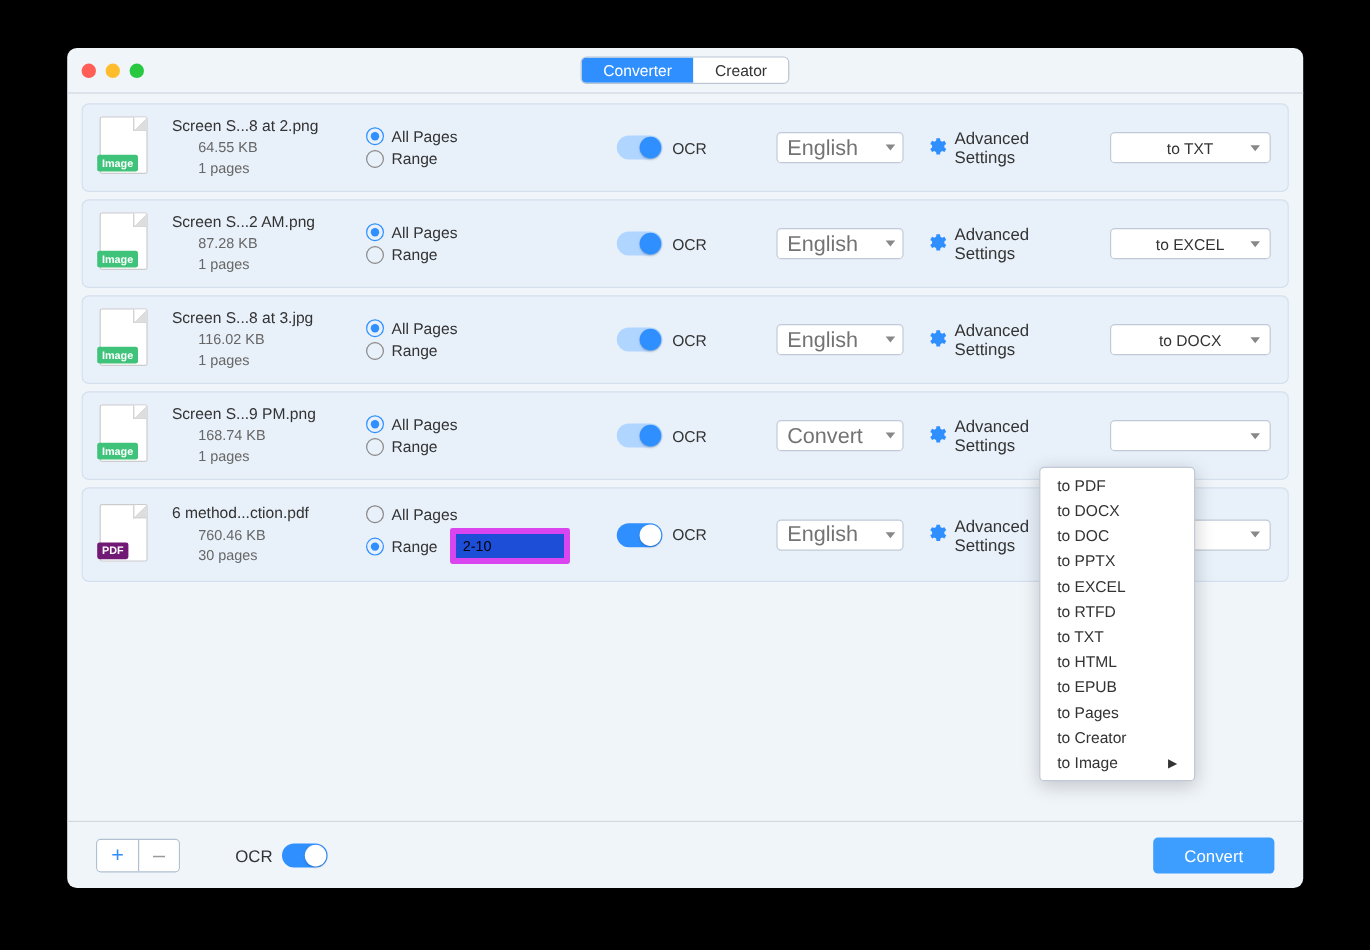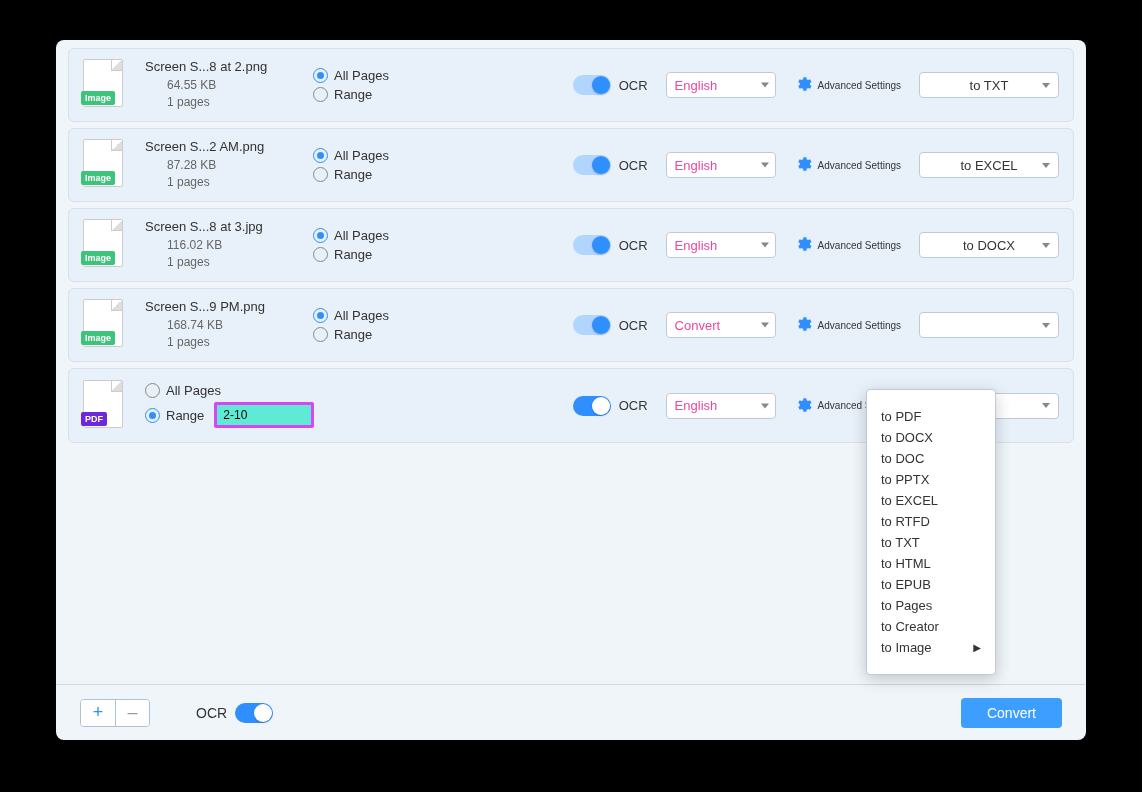--- a/index.html
+++ b/index.html
@@ -14,58 +14,69 @@
 .seg { position: absolute; left: 50%; transform: translateX(-50%); display: flex; border: 1px solid #b8c4d0; border-radius: 5px; overflow: hidden; font-size: 13px; }
 .seg-btn { padding: 3px 18px; background: #fff; color: #333; cursor: pointer; }
 .seg-btn.active { background: #2f8fff; color: #fff; }
 .list { flex: 1; overflow-y: auto; padding: 8px 12px; }
 .row { background: #e8f0fa; border: 1px solid #d4e0ee; border-radius: 6px; margin-bottom: 6px; padding: 10px 14px; display: flex; align-items: center; gap: 18px; min-height: 72px; }
 .thumb { width: 44px; height: 52px; position: relative; }
 .thumb-page { width: 40px; height: 48px; background: #fff; border: 1px solid #ccc; border-radius: 2px; position: relative; }
 .thumb-page::before { content: ""; position: absolute; top: 0; right: 0; width: 10px; height: 10px; background: linear-gradient(135deg, #fff 50%, #ddd 50%); border-left: 1px solid #ccc; border-bottom: 1px solid #ccc; }
 .badge { position: absolute; bottom: 6px; left: -2px; font-size: 9px; font-weight: bold; color: #fff; padding: 2px 4px; border-radius: 2px; }
 .badge-img { background: #3fc37a; }
-.badge-pdf { background: #6d28d9; }
+.badge-pdf { background: #701a75; }
 .fileinfo { width: 150px; font-size: 13px; color: #333; }
 .fname { white-space: nowrap; overflow: hidden; text-overflow: ellipsis; margin-bottom: 3px; }
 .fsize, .fpages { font-size: 12px; color: #666; line-height: 1.4; margin-left: 22px; }
 .pages-col { width: 180px; font-size: 13px; color: #333; }
 .radio-row { display: flex; align-items: center; gap: 6px; margin: 4px 0; }
 .radio { width: 15px; height: 15px; border-radius: 50%; border: 1.5px solid #888; display: inline-flex; align-items: center; justify-content: center; }
 .radio.sel { border-color: #2f8fff; }
 .radio.sel::after { content: ""; width: 7px; height: 7px; border-radius: 50%; background: #2f8fff; }
-.range-input { margin-left: 4px; width: 100px; padding: 3px 6px; border: 3px solid #d946ef; background: #5eead4; font-size: 12px; border-radius: 2px; }
+.range-input { margin-left: 4px; width: 100px; padding: 3px 6px; border: 5px solid #d946ef; background: #1d4ed8; font-size: 12px; border-radius: 2px; }
 .spacer { flex: 1; }
 .ocr-col { display: flex; align-items: center; gap: 8px; font-size: 13px; color: #333; }
 .toggle { width: 38px; height: 20px; border-radius: 10px; position: relative; cursor: pointer; }
 .toggle-on-light { background: #b0d5ff; }
 .toggle-on { background: #2f8fff; }
 .toggle::after { content: ""; position: absolute; top: 1px; width: 18px; height: 18px; border-radius: 50%; background: #fff; box-shadow: 0 1px 2px rgba(0,0,0,0.2); }
 .toggle-on-light::after { background: #2f8fff; right: 1px; }
 .toggle-on::after { right: 1px; }
-.select { width: 110px; height: 26px; background: #fff; border: 1px solid #c0cad6; border-radius: 4px; display: flex; align-items: center; padding: 0 8px; font-size: 13px; color: #ec4899; position: relative; cursor: pointer; }
+.select { width: 110px; height: 26px; background: #fff; border: 1px solid #c0cad6; border-radius: 4px; display: flex; align-items: center; padding: 0 8px; font-size: 18px; color: #737373; position: relative; cursor: pointer; margin-left: 40px; }
 .select::after { content: ""; position: absolute; right: 6px; top: 50%; transform: translateY(-50%); width: 0; height: 0; border-left: 4px solid transparent; border-right: 4px solid transparent; border-top: 5px solid #888; }
-.adv { display: flex; align-items: center; gap: 6px; font-size: 10px; color: #333; cursor: pointer; }
+.adv { display: flex; align-items: center; gap: 6px; font-size: 14px; color: #333; cursor: pointer; }
 .gear { width: 18px; height: 18px; color: #2f8fff; }
 .format-sel { width: 140px; height: 26px; background: #fff; border: 1px solid #c0cad6; border-radius: 4px; display: flex; align-items: center; justify-content: center; font-size: 13px; color: #333; position: relative; cursor: pointer; }
 .format-sel::after { content: ""; position: absolute; right: 8px; width: 0; height: 0; border-left: 4px solid transparent; border-right: 4px solid transparent; border-top: 5px solid #888; }
 .footer { height: 56px; border-top: 1px solid #d0d8e0; display: flex; align-items: center; padding: 0 24px; gap: 16px; }
 .addrem { display: flex; border: 1px solid #b0c0d0; border-radius: 4px; overflow: hidden; }
 .addrem button { width: 34px; height: 26px; background: #fff; border: none; font-size: 18px; color: #2f8fff; cursor: pointer; }
 .addrem button + button { border-left: 1px solid #b0c0d0; color: #999; }
 .footer-ocr { display: flex; align-items: center; gap: 8px; font-size: 14px; color: #333; margin-left: 30px; }
 .convert-btn { margin-left: auto; background: #3d9eff; color: #fff; border: none; border-radius: 4px; padding: 7px 26px; font-size: 14px; cursor: pointer; }
-.dropdown { position: absolute; right: 90px; top: 349px; width: 130px; background: #fff; border: 1px solid #c0cad6; border-radius: 4px; box-shadow: 0 4px 16px rgba(0,0,0,0.2); font-size: 13px; padding: 16px 0; z-index: 100; }
+.dropdown { position: absolute; right: 90px; top: 349px; width: 130px; background: #fff; border: 1px solid #c0cad6; border-radius: 4px; box-shadow: 0 4px 16px rgba(0,0,0,0.2); font-size: 13px; padding: 4px 0; z-index: 100; }
 .dropdown-item { padding: 3px 14px; color: #333; cursor: pointer; display: flex; justify-content: space-between; align-items: center; }
 .submenu-arrow { font-size: 10px; }
 </style>
 </head>
 <body>
 
 <div class="window">
+  <div class="titlebar">
+    <div class="traffic">
+      <span class="tl-close"></span>
+      <span class="tl-min"></span>
+      <span class="tl-max"></span>
+    </div>
+    <div class="seg">
+      <div class="seg-btn active">Converter</div>
+      <div class="seg-btn">Creator</div>
+    </div>
+  </div>
 
   <div class="list" id="list">
       <div class="row">
         <div class="thumb">
           <div class="thumb-page"></div>
           <div class="badge badge-img">Image</div>
         </div>
         <div class="fileinfo">
           <div class="fname">Screen S...8 at 2.png</div>
           <div class="fsize">64.55 KB</div>
@@ -194,20 +205,25 @@
               <path d="M12 8a4 4 0 100 8 4 4 0 000-8zm9.4 4a7.6 7.6 0 00-.1-1.2l2.1-1.6-2-3.4-2.5 1a7.5 7.5 0 00-2-1.2l-.4-2.6h-4l-.4 2.6a7.5 7.5 0 00-2 1.2l-2.5-1-2 3.4 2.1 1.6a7.6 7.6 0 000 2.4l-2.1 1.6 2 3.4 2.5-1a7.5 7.5 0 002 1.2l.4 2.6h4l.4-2.6a7.5 7.5 0 002-1.2l2.5 1 2-3.4-2.1-1.6c.07-.4.1-.8.1-1.2z"></path>
             </svg></span>
           <span>Advanced Settings</span>
         </div>
         <div class="format-sel" style="border-color:#c0cad6;"></div>
       </div>
       <div class="row">
         <div class="thumb">
           <div class="thumb-page"></div>
           <div class="badge badge-pdf">PDF</div>
+        </div>
+        <div class="fileinfo">
+          <div class="fname">6 method...ction.pdf</div>
+          <div class="fsize">760.46 KB</div>
+          <div class="fpages">30 pages</div>
         </div>
         <div class="pages-col">
           <div class="radio-row">
             <span class="radio "></span>
             <span>All Pages</span>
           </div>
           <div class="radio-row">
             <span class="radio sel"></span>
             <span>Range</span>
             <input class="range-input" value="2-10" style="">

